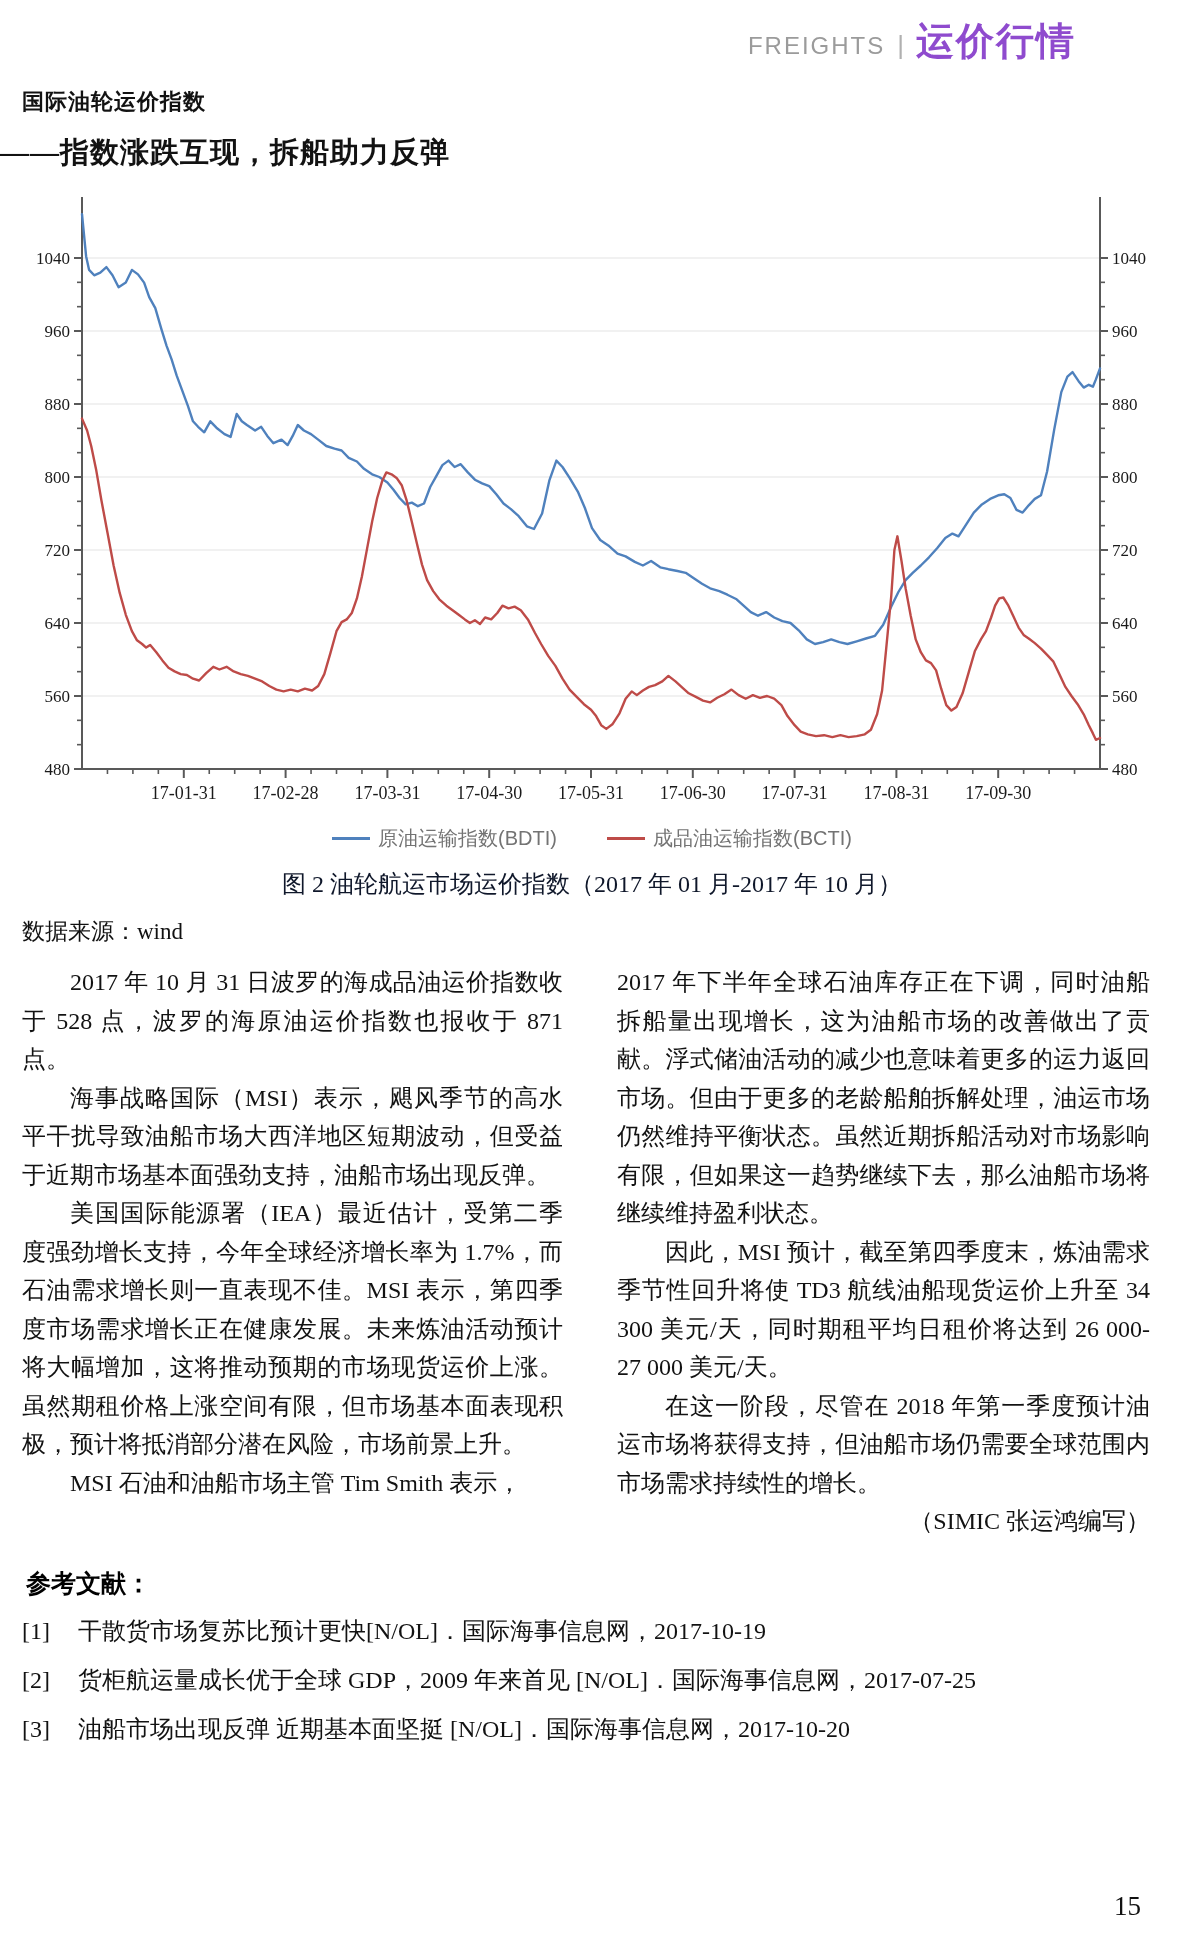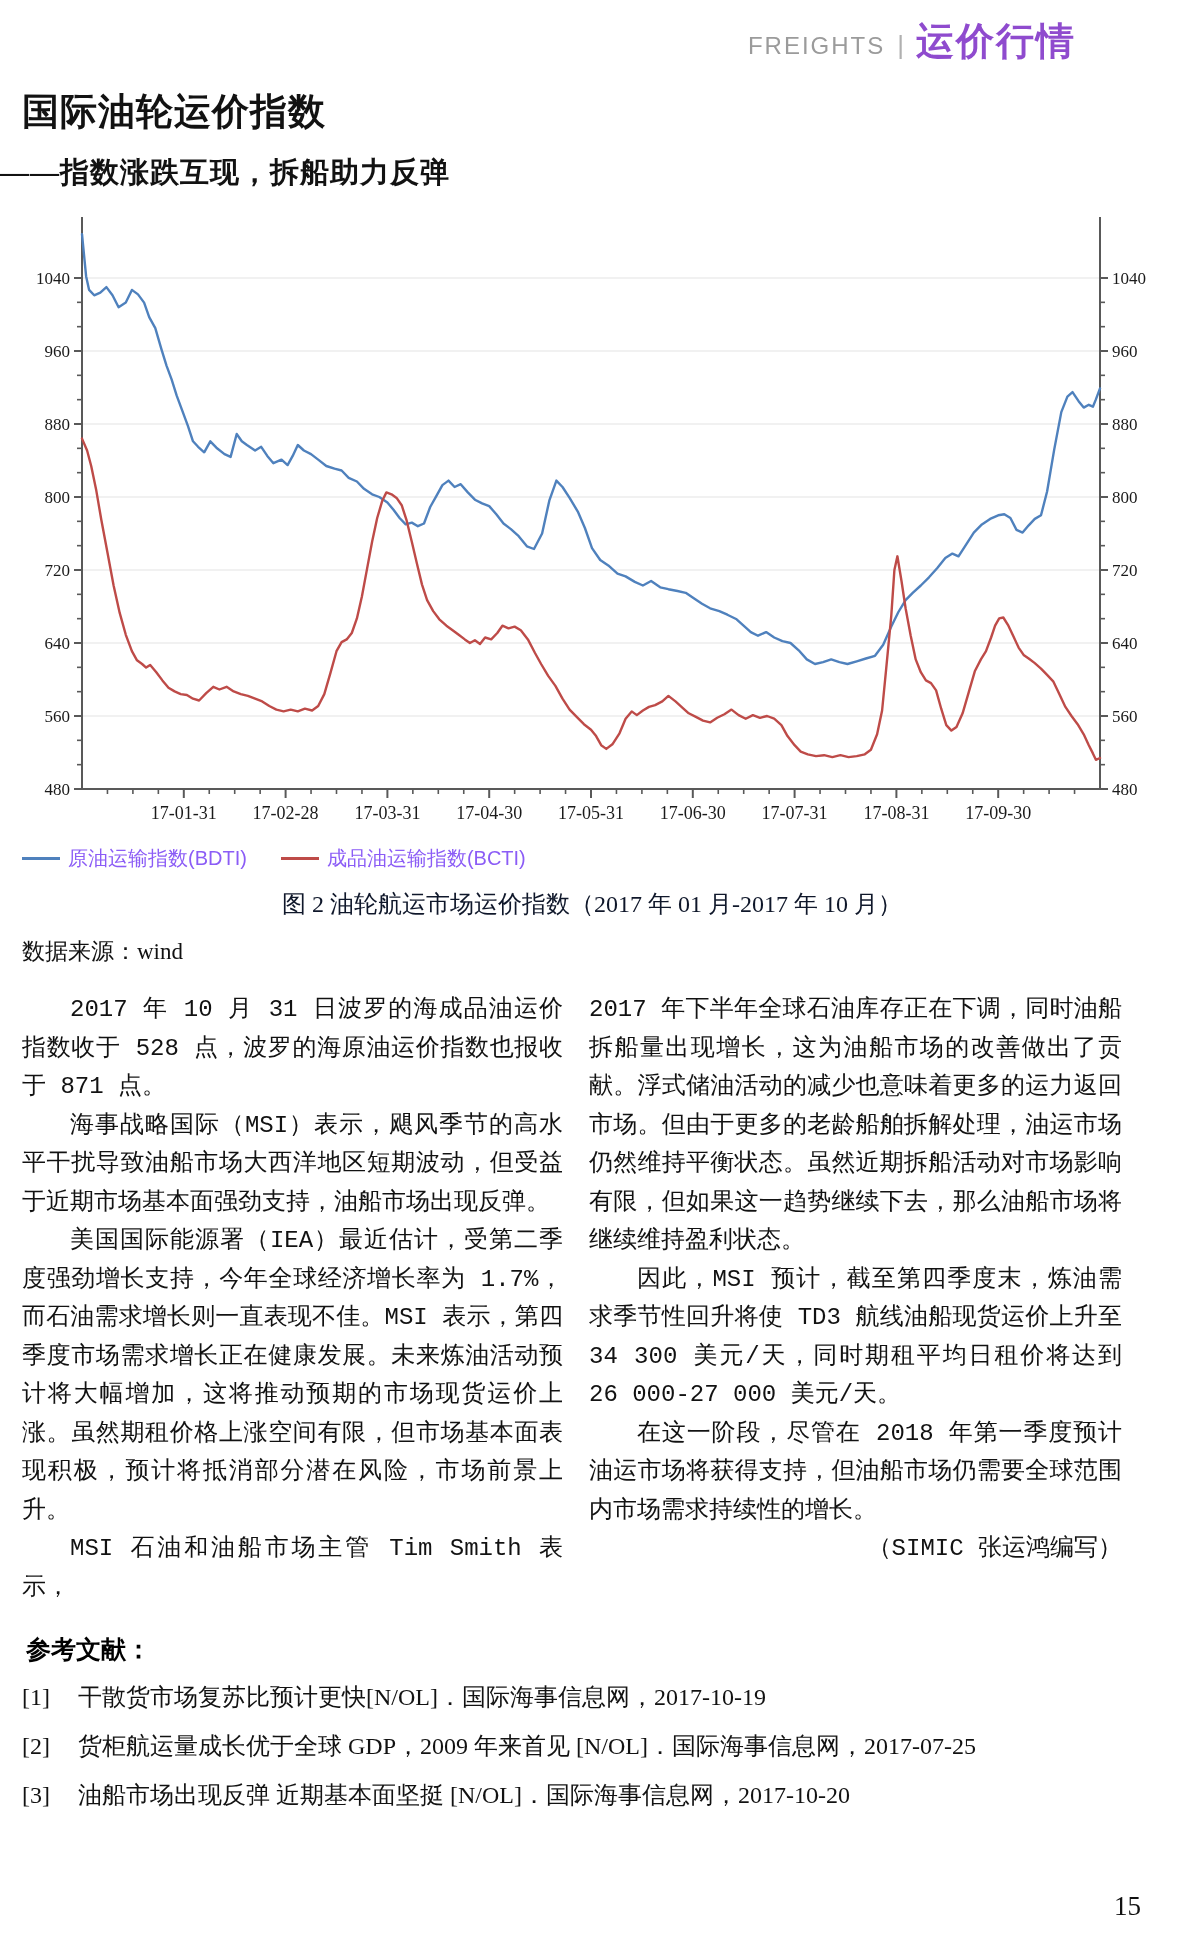--- a/index.html
+++ b/index.html
@@ -21,50 +21,50 @@
     font-family:"Liberation Sans","DejaVu Sans",sans-serif;
     font-size:24px;color:#9b9b9b;letter-spacing:2px;font-weight:400;
   }
   .brand-sep{font-family:"Liberation Sans",sans-serif;font-size:26px;color:#b0b0b0;font-weight:300;}
   .brand-cn{
     font-family:"Liberation Sans","DejaVu Sans",sans-serif;
     font-size:38px;font-weight:700;color:#8F4BCE;letter-spacing:2px;
   }
   .doc-title{
     margin:20px 0 0 22px;
-    font-size:37px;font-weight:700;letter-spacing:1px;
+    font-size:22px;font-weight:700;letter-spacing:1px;
   }
   .doc-subtitle{
     margin:16px 96px 0 0;
     text-align:left;
     font-size:29px;font-weight:700;letter-spacing:1px;
   }
   
   .chart-wrap{margin:14px 0 0 22px;width:1140px;}
   .chart-svg{display:block;}
   .legend{
-    display:flex;justify-content:flex-start;align-items:center;gap:34px;
+    display:flex;justify-content:center;align-items:center;gap:50px;
     margin-top:6px;
     font-family:"Liberation Sans","DejaVu Sans",sans-serif;
-    font-size:20px;color:#8b5cf6;
+    font-size:20px;color:#737373;
   }
   .legend-item{display:flex;align-items:center;gap:8px;}
   .legend-line{width:38px;height:0;border-top:3px solid #888;}
   .chart-caption{
     text-align:center;margin-top:16px;
     font-size:24px;color:#0f172a;
   }
   .chart-source{
     margin:16px 0 0 22px;
     font-size:23px;color:#111;
   }
   
   .columns{
-    display:flex;gap:26px;
-    margin:24px 0 0 22px;width:1128px;font-family:Liberation Mono, monospace;
+    display:flex;gap:54px;
+    margin:16px 0 0 22px;width:1128px;
   }
   .col{width:541px;font-size:24px;line-height:38.5px;text-align:justify;}
   .col-right{width:533px;}
   .col p{margin:0;}
   .col p.indent{text-indent:2em;}
   .byline{text-align:right;}
   
   .refs{margin:26px 0 0 22px;width:1128px;}
   .refs-heading{
     font-family:"Liberation Sans","DejaVu Sans",sans-serif;

